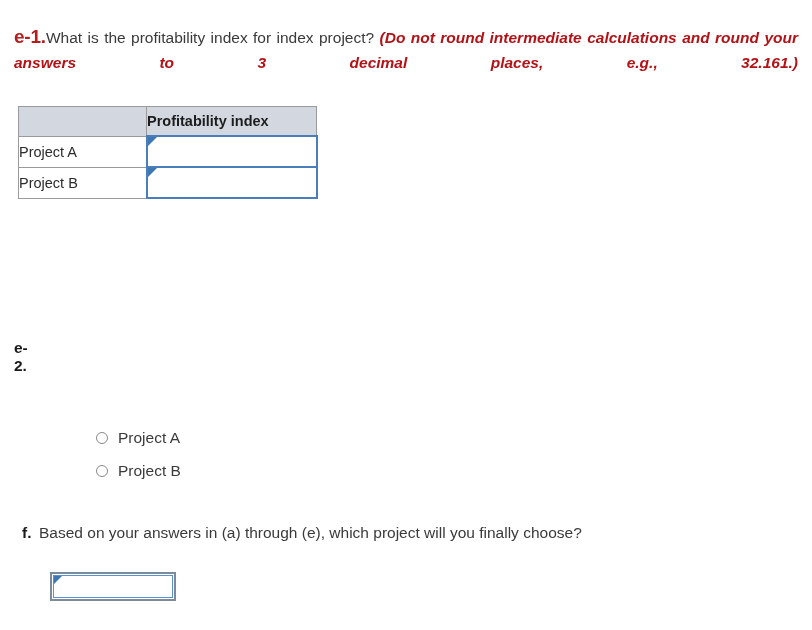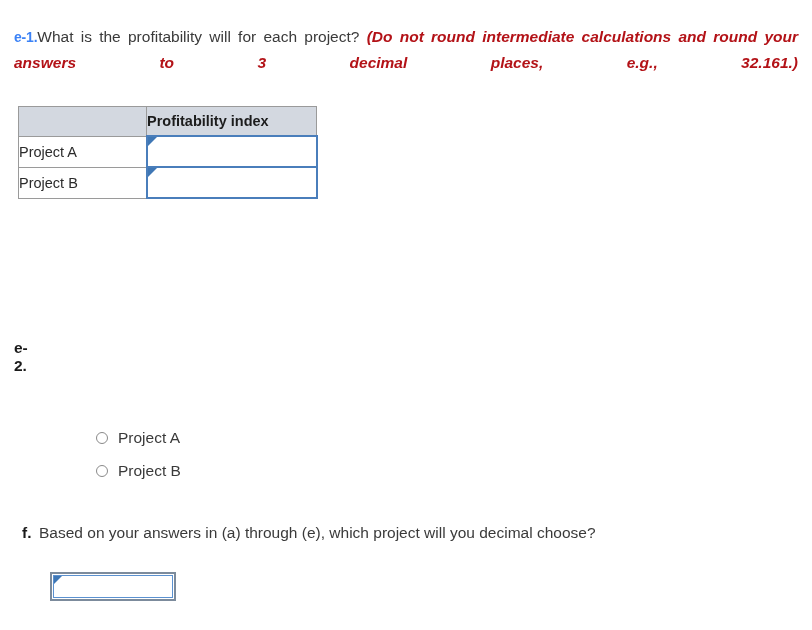--- a/index.html
+++ b/index.html
@@ -25,22 +25,22 @@
   }
   .q-e1-row {
     display: block;
     font-size: 15.5px;
     line-height: 25px;
     text-align: justify;
     text-justify: inter-word;
   }
   .q-label-inline {
     font-weight: bold;
-    color: #3b82f6;
-    font-size: 14px;
+    color: #b91c1c;
+    font-size: 19px;
     letter-spacing: -0.2px;
   }
   .q-text {
     color: #3a3a3a;
     font-size: 15.5px;
   }
   .q-red {
     color: #b31217;
     font-weight: bold;
     font-size: 15.5px;
@@ -232,21 +232,21 @@
     height: 0;
     border-top: 8px solid #3f77b5;
     border-right: 8px solid transparent;
     pointer-events: none;
   }
 </style>
 </head>
 <body>
 
 <div class="q-e1">
-  <div class="q-e1-row justified-1"><span class="q-label-inline">e-1.</span><span class="q-text">What is the profitability will for each project?</span> <span class="q-red">(Do not round intermediate calculations and round your answers to 3 decimal places, e.g., 32.161.)</span></div>
+  <div class="q-e1-row justified-1"><span class="q-label-inline">e-1.</span><span class="q-text">What is the profitability index for index project?</span> <span class="q-red">(Do not round intermediate calculations and round your answers to 3 decimal places, e.g., 32.161.)</span></div>
 </div>
 
 <table class="pi-table">
   <colgroup>
     <col class="col-label">
     <col class="col-input">
   </colgroup>
   <thead>
     <tr>
       <th class="th-blank"></th>
@@ -284,21 +284,21 @@
     <span class="opt-label">Project A</span>
   </div>
   <div class="opt-row">
     <span class="radio-circle"></span>
     <span class="opt-label">Project B</span>
   </div>
 </div>
 
 <div class="q-f-wrap">
   <span class="f-label">f.</span>
-  <span class="q-f-text">Based on your answers in (a) through (e), which project will you decimal choose?</span>
+  <span class="q-f-text">Based on your answers in (a) through (e), which project will you finally choose?</span>
 </div>
 
 <div class="f-answer-box">
   <div class="f-answer-inner">
     <span class="corner-tri-f"></span>
     <input class="f-answer-input" type="text" value="" style="">
   </div>
 </div>
 
 </body></html>

